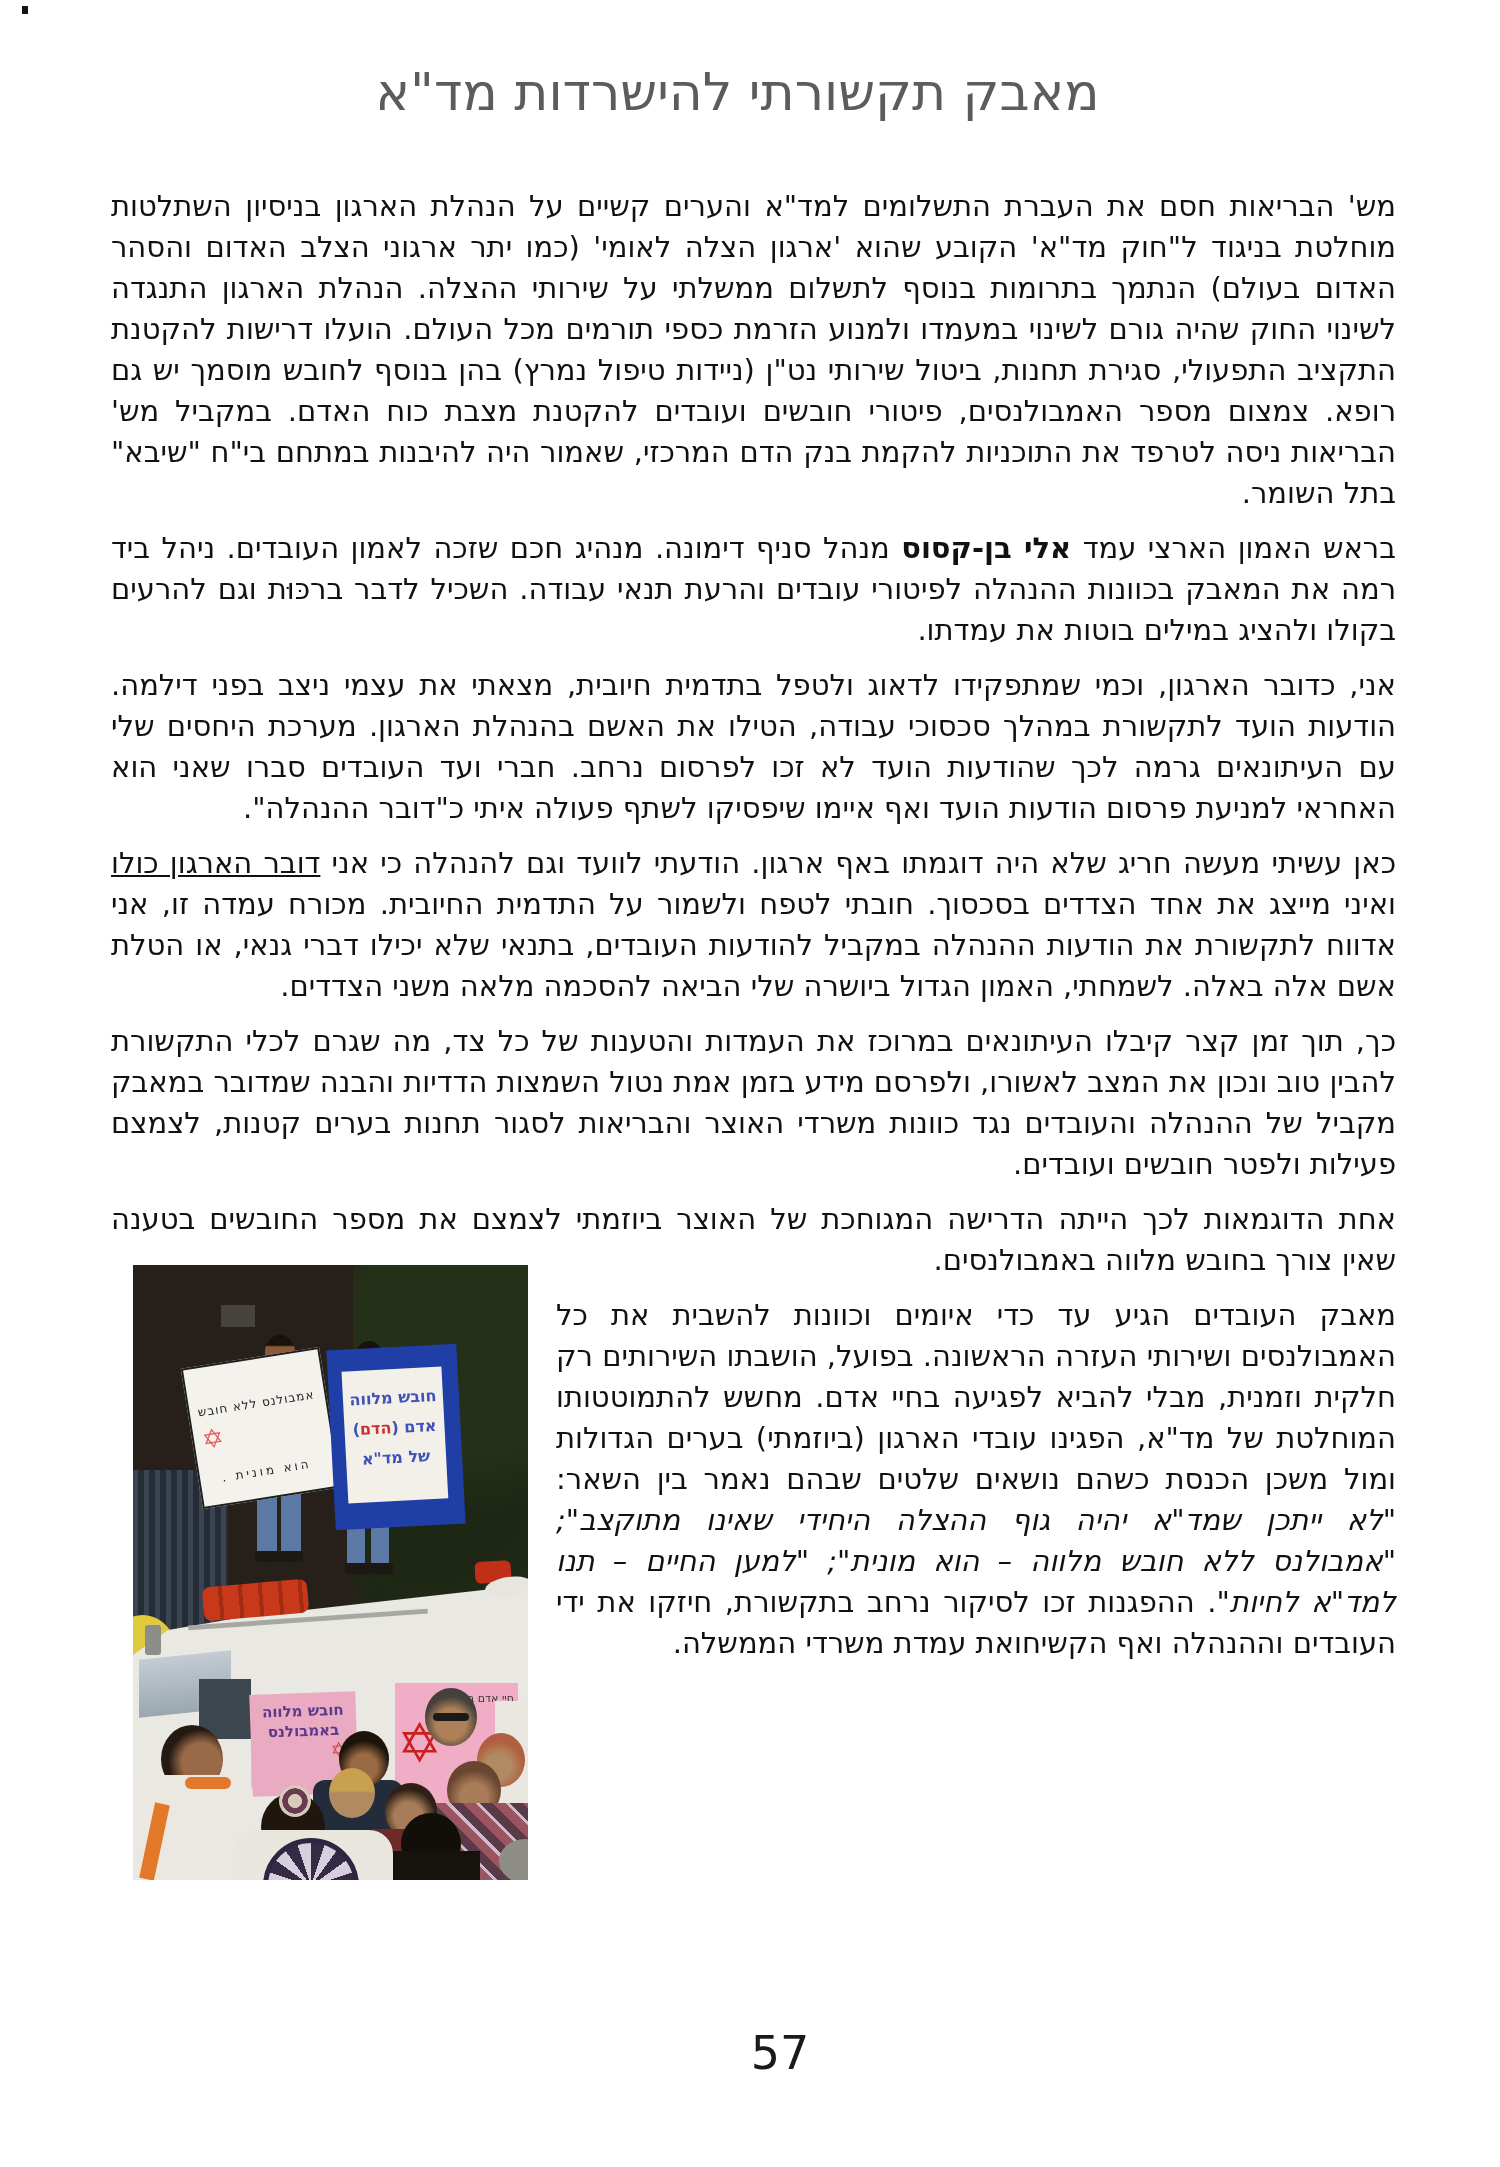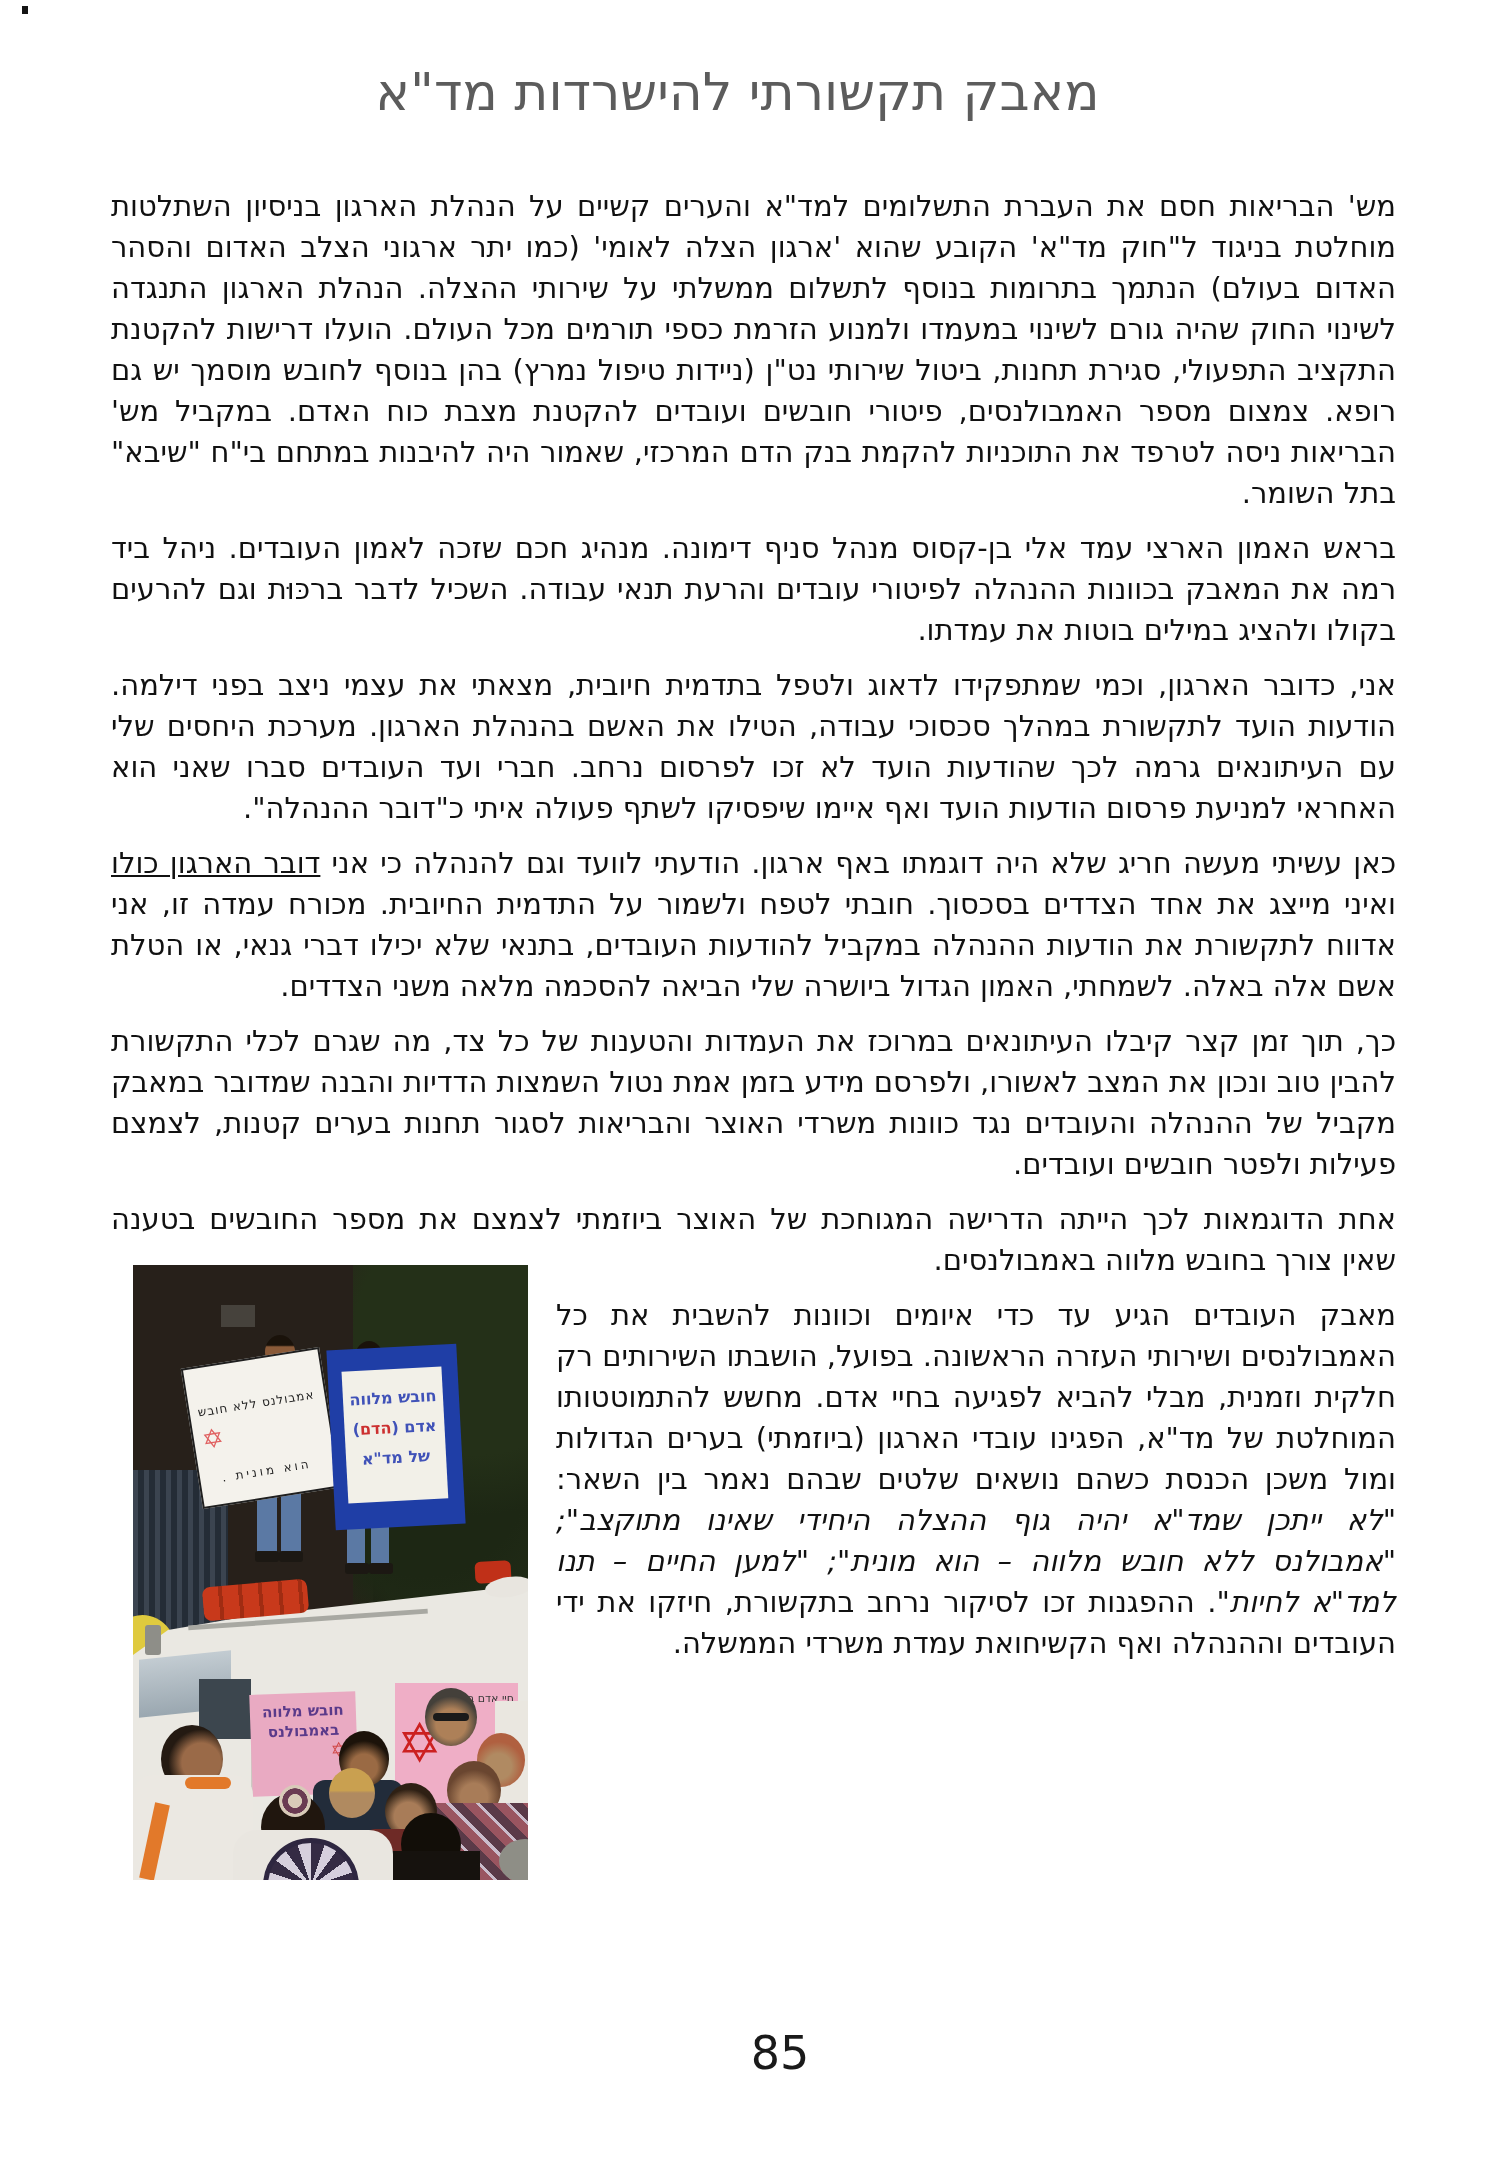--- a/index.html
+++ b/index.html
@@ -4,21 +4,21 @@
 <style>
   html,body{margin:0;padding:0;background:#ffffff;}
   body{width:1500px;height:2167px;position:relative;font-family:"DejaVu Sans",sans-serif;overflow:hidden;}
   .page{position:absolute;inset:0;background:#fff;}
   .stray-mark{position:absolute;left:22px;top:6px;width:6px;height:8px;background:#141414;}
   .title{position:absolute;left:95px;top:62px;width:1285px;margin:0;text-align:center;
          font-size:52px;font-weight:400;color:#5c5c5c;letter-spacing:0px;}
   .column{position:absolute;left:111px;top:186px;width:1285px;direction:rtl;
           font-size:29px;line-height:41px;color:#111;text-align:justify;}
   .column p{margin:0 0 14px 0;}
-  .b{font-weight:normal;margin-top:20px;}
+  .b{font-weight:bold;margin-top:20px;}
   .u{text-decoration:underline;}
   .i{font-style:italic;}
   .pagenum{position:absolute;left:640px;top:2026px;width:280px;text-align:center;
            font-size:46px;color:#1a1a1a;}
   
   .wrapzone{overflow:visible;}
   .photo{float:left;width:395px;height:615px;margin:-30px 28px 16px 22px;
          position:relative;overflow:hidden;background:#1a1410;}
   .ph{position:absolute;}
   .building{left:0;top:0;width:240px;height:345px;background:#27201a;}
@@ -203,14 +203,14 @@
         <div class="c-leather"></div>
         <div class="c-flower-tee"></div>
         <div class="crowd c-flower"></div>
         <div class="crowd c-gray-head"></div>
       </div>
 
       <p><span>מאבק העובדים הגיע עד כדי איומים וכוונות להשבית את כל האמבולנסים ושירותי העזרה הראשונה. בפועל, הושבתו השירותים רק חלקית וזמנית, מבלי להביא לפגיעה בחיי אדם. מחשש להתמוטטותו המוחלטת של מד"א, הפגינו עובדי הארגון (ביוזמתי) בערים הגדולות ומול משכן הכנסת כשהם נושאים שלטים שבהם נאמר בין השאר: </span><span class="i">"לא ייתכן שמד"א יהיה גוף ההצלה היחידי שאינו מתוקצב"; "אמבולנס ללא חובש מלווה – הוא מונית"; "למען החיים – תנו למד"א לחיות"</span><span>. ההפגנות זכו לסיקור נרחב בתקשורת, חיזקו את ידי העובדים וההנהלה ואף הקשיחואת עמדת משרדי הממשלה.</span></p>
     </div>
   </div>
 
-  <div class="pagenum">85</div>
+  <div class="pagenum">57</div>
 </div>
 
 </body></html>

